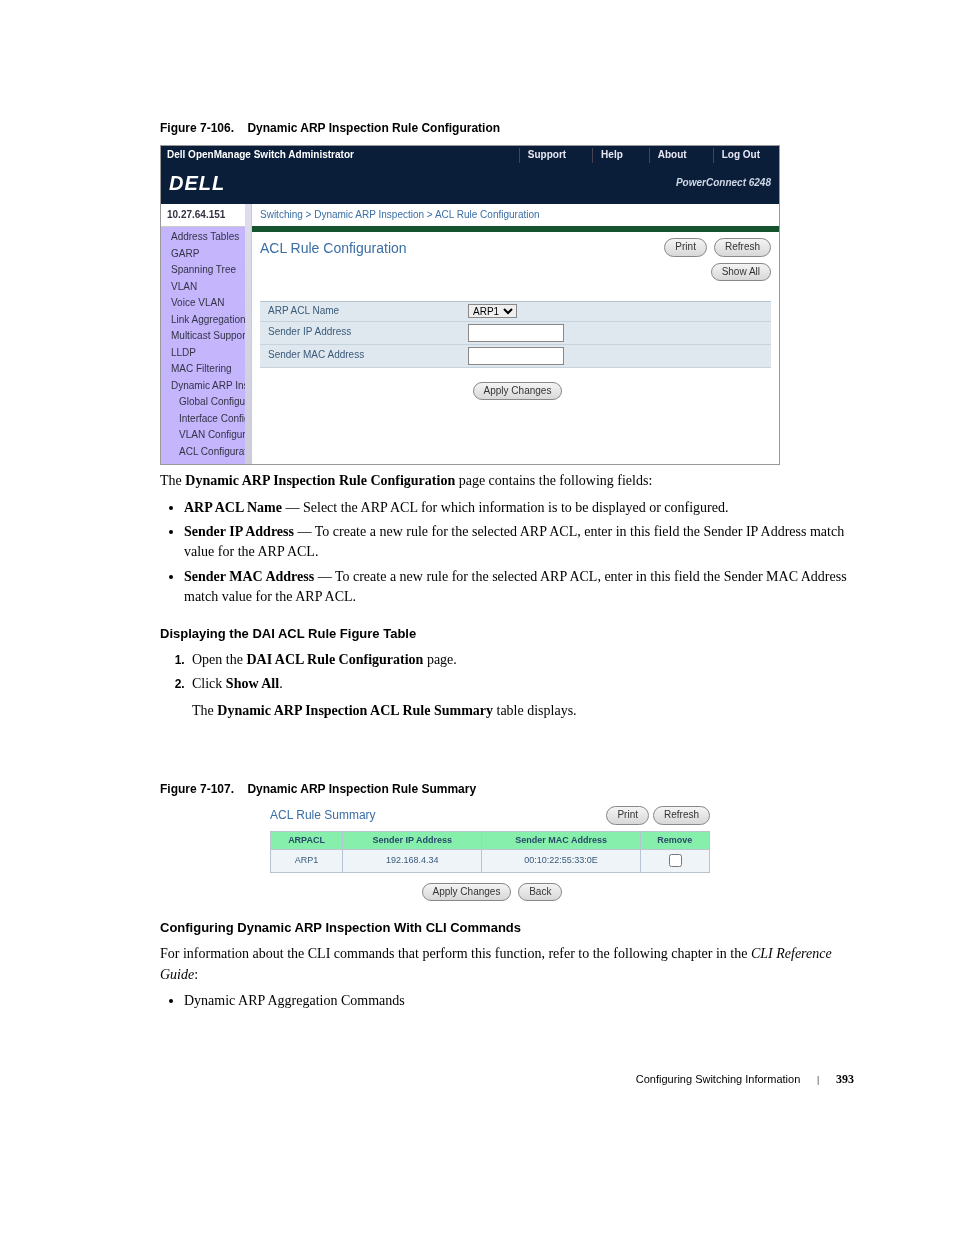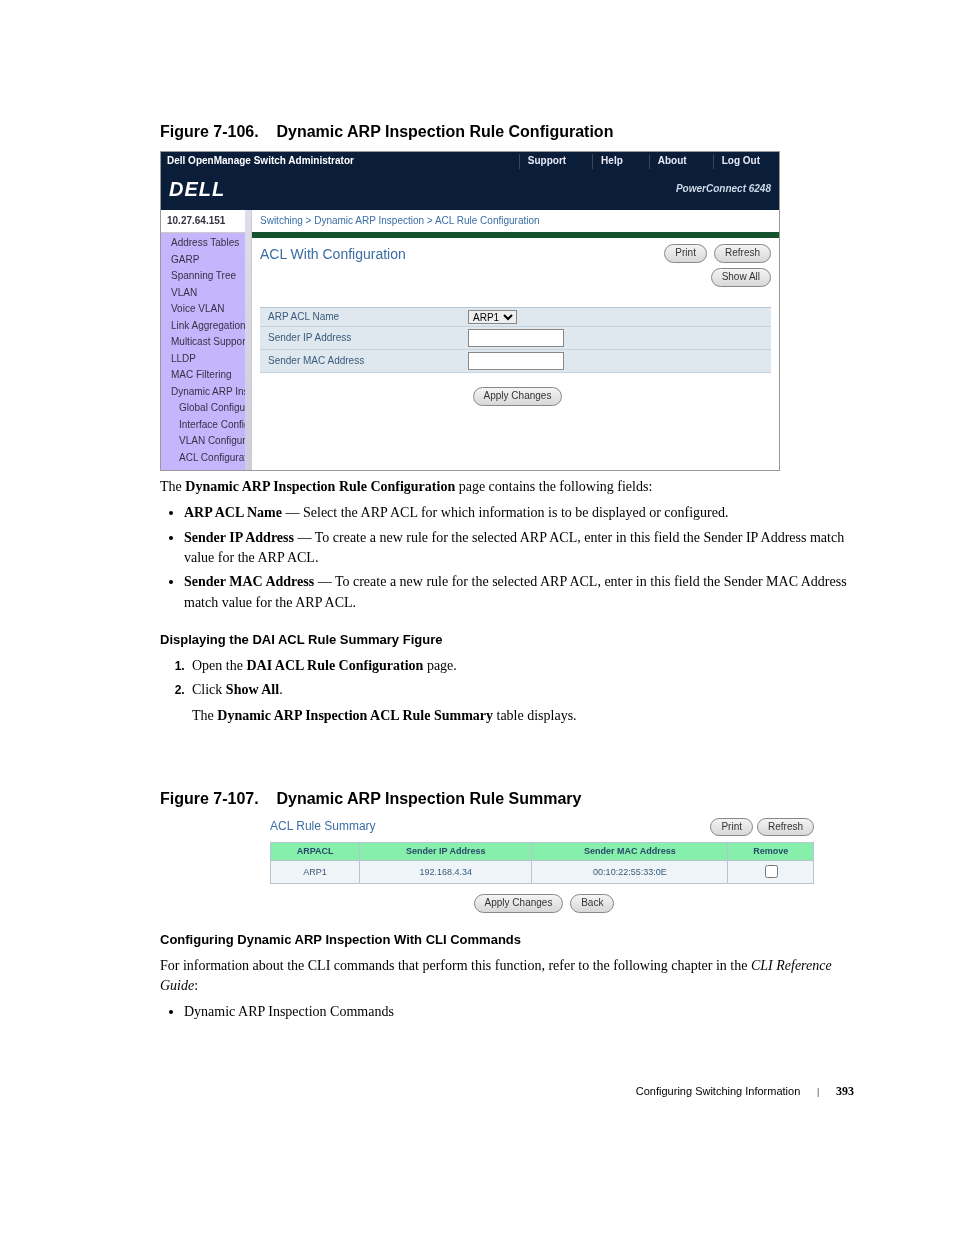--- a/index.html
+++ b/index.html
@@ -8,21 +8,21 @@
     color: #000;
     background: #fff;
     margin: 0;
     padding: 60px 100px 60px 160px;
     width: 954px;
     box-sizing: border-box;
     line-height: 1.45;
   }
   .fig-caption {
     font-family: Arial, Helvetica, sans-serif;
-    font-size: 16px;
+    font-size: 12px;
     font-weight: bold;
     margin: 60px 0 8px 0;
   }
   .screenshot {
     border: 1px solid #999;
     background: #fff;
     width: 618px;
     margin-bottom: 6px;
     font-family: Arial, sans-serif;
     font-size: 11px;
@@ -98,21 +98,21 @@
   }
   .ss-form-row .lbl { width: 200px; }
   .ss-form-row input, .ss-form-row select {
     font-size: 10px;
     height: 14px;
     border: 1px solid #888;
   }
   .ss-apply { text-align: center; padding: 14px 0 0 0; }
   
   .screenshot2 {
-    width: 544px;
+    width: 440px;
     margin: 6px 0 0 110px;
     font-family: Arial, sans-serif;
     font-size: 10px;
   }
   .ss2-top { display: flex; align-items: center; }
   .ss2-title { color: #3a6ea5; font-size: 12px; flex:1; }
   .ss2-table {
     width: 100%;
     border-collapse: collapse;
     margin-top: 6px;
@@ -203,21 +203,21 @@
         <div class="sub">Global Configurat</div>
         <div class="sub">Interface Configu</div>
         <div class="sub">VLAN Configurati</div>
         <div class="sub">ACL Configuratio</div>
       </div>
       <div class="scroll-hint"></div>
     </div>
     <div class="ss-main">
       <div class="ss-breadcrumb">Switching &gt; Dynamic ARP Inspection &gt; ACL Rule Configuration</div>
       <div class="ss-titlebar">
-        <div class="ss-title">ACL With Configuration</div>
+        <div class="ss-title">ACL Rule Configuration</div>
         <div>
           <span class="pill-btn">Print</span>
           <span class="pill-btn">Refresh</span>
         </div>
       </div>
       <div class="ss-showall">
         <span class="pill-btn">Show All</span>
       </div>
       <div class="ss-form">
         <div class="ss-form-row">
@@ -244,21 +244,21 @@
 
 <p class="body">
   <span>The </span><b>Dynamic ARP Inspection Rule Configuration</b><span> page contains the following fields:</span>
 </p>
 <ul class="bullets">
   <li><b>ARP ACL Name</b><span> — Select the ARP ACL for which information is to be displayed or configured.</span></li>
   <li><b>Sender IP Address</b><span> — To create a new rule for the selected ARP ACL, enter in this field the Sender IP Address match value for the ARP ACL.</span></li>
   <li><b>Sender MAC Address</b><span> — To create a new rule for the selected ARP ACL, enter in this field the Sender MAC Address match value for the ARP ACL.</span></li>
 </ul>
 
-<div class="subhead">Displaying the DAI ACL Rule Summary Figure</div>
+<div class="subhead">Displaying the DAI ACL Rule Figure Table</div>
 <ol class="steps">
   <li><span>Open the </span><b>DAI ACL Rule Configuration</b><span> page.</span></li>
   <li>
     <span>Click </span><b>Show All</b><span>.</span>
     <p class="body" style="margin-top:6px;">
       <span>The </span><b>Dynamic ARP Inspection ACL Rule Summary</b><span> table displays.</span>
     </p>
   </li>
 </ol>
 
@@ -293,20 +293,20 @@
     <span class="pill-btn">Apply Changes</span>
     <span class="pill-btn">Back</span>
   </div>
 </div>
 
 <div class="subhead">Configuring Dynamic ARP Inspection With CLI Commands</div>
 <p class="body">
   <span>For information about the CLI commands that perform this function, refer to the following chapter in the </span><span class="italic">CLI Reference Guide</span><span>:</span>
 </p>
 <ul class="bullets">
-  <li>Dynamic ARP Inspection Commands</li>
+  <li>Dynamic ARP Aggregation Commands</li>
 </ul>
 
 <div class="footer">
   <span class="footer-title">Configuring Switching Information</span>
   <span class="sep">|</span>
   <span class="pagenum">393</span>
 </div>
 
 </body></html>

